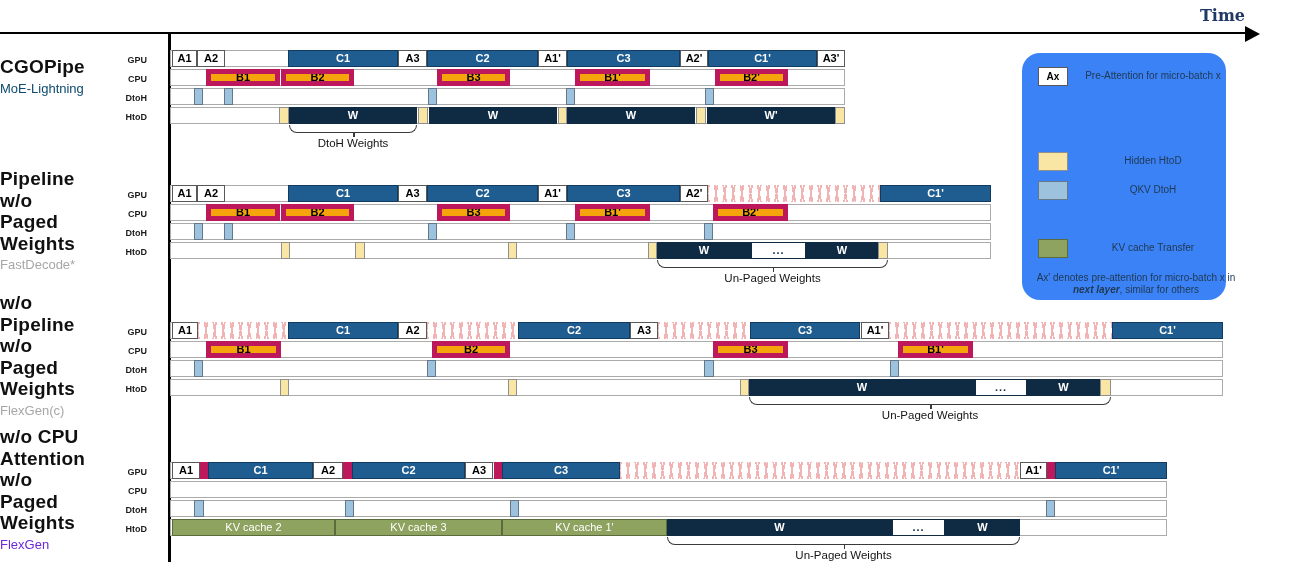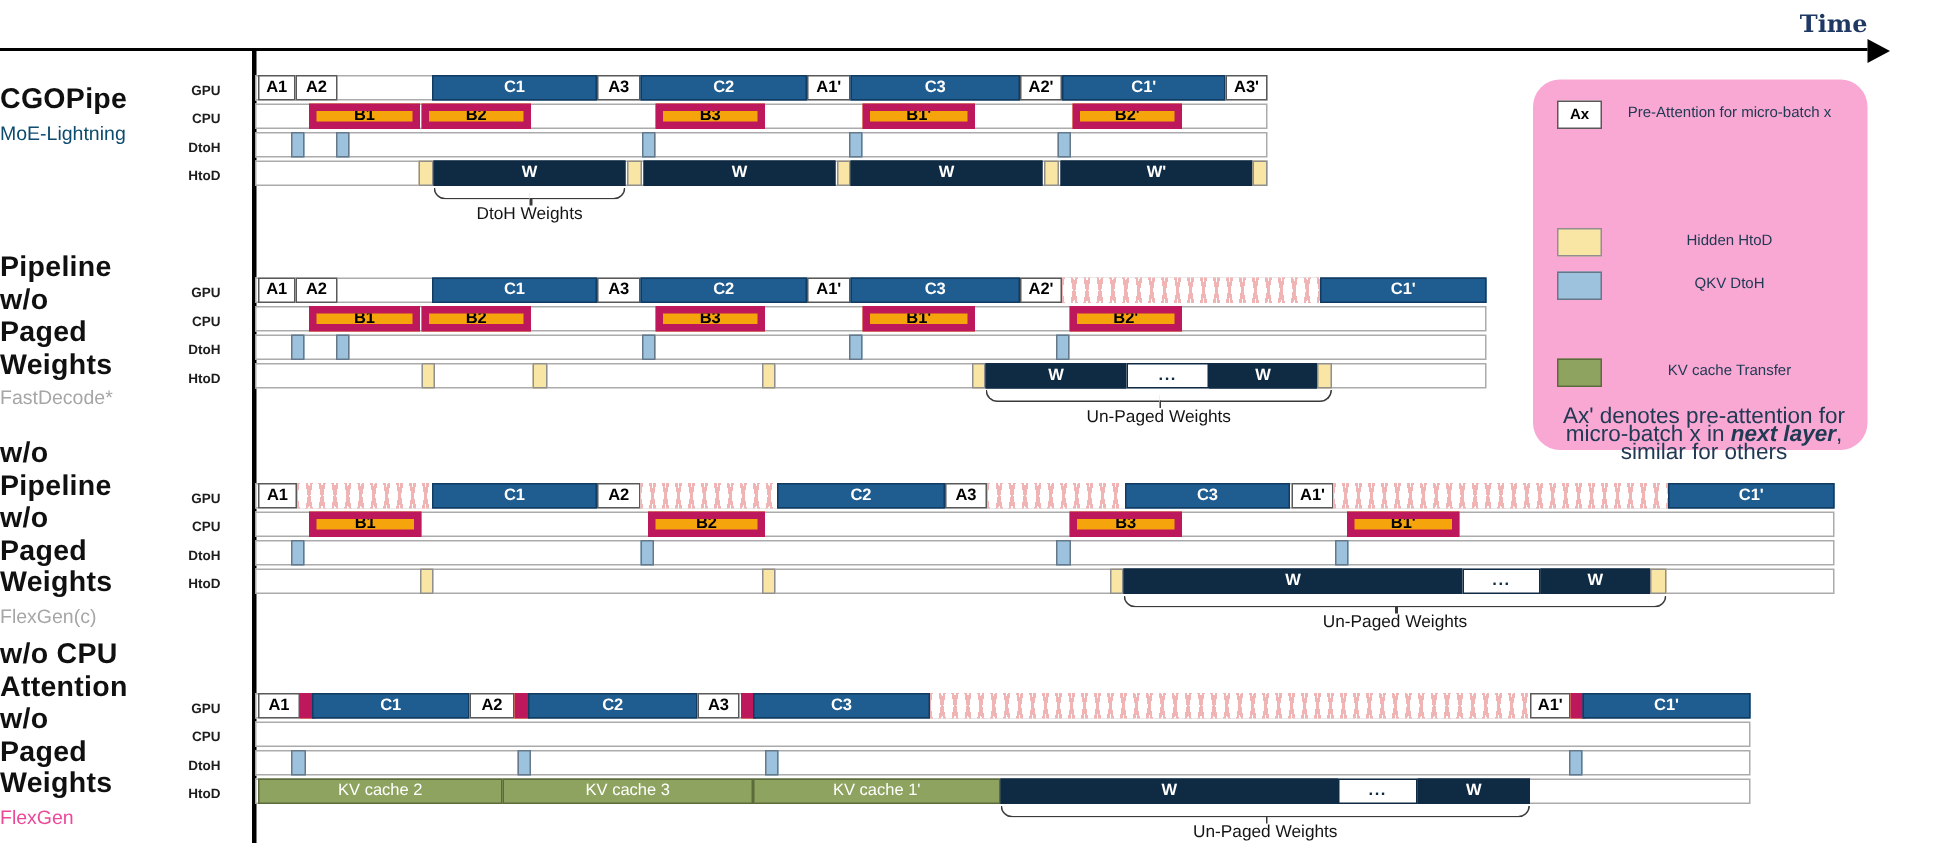--- a/index.html
+++ b/index.html
@@ -43,21 +43,21 @@
   .brace::after{right:0;border-right:1.4px solid #3a3a3a;border-bottom-right-radius:8px;}
   .brace .nub{position:absolute;left:50%;top:7px;width:1.6px;height:5px;background:#3a3a3a;}
   .bracelabel{position:absolute;transform:translateX(-50%);font-size:11.5px;color:#141414;
               white-space:nowrap;text-align:center;}
   
   .legend{position:absolute;border-radius:18px;}
   .litem{position:absolute;left:16px;width:196px;height:20px;}
   .lswatch{position:absolute;left:0;top:0;width:30px;height:19px;box-sizing:border-box;display:flex;
            align-items:center;justify-content:center;font-size:10px;font-weight:bold;}
   .llabel{position:absolute;left:34px;right:0;top:3px;text-align:center;font-size:10px;}
-  .lnote{position:absolute;left:14px;width:200px;text-align:center;font-size:15px;line-height:12px;}
+  .lnote{position:absolute;left:14px;width:200px;text-align:center;font-size:10px;line-height:12px;}
   .lnote b{font-style:italic;}
 </style>
 </head>
 <body>
 
 <div id="stage" style="--att: #F5A40B; --post: #1F5C8F; --hid: #FAE6A4; --qkv: #9CC2DD; --w: #0F2B44; --kv: #8EA35F; --pink: #F0B4B4;">
 
   <div class="hline" style="width:1245px"></div>
   <div class="arrowhead" style="left:1245px"></div>
   <div class="time" style="left: 1135px; color: rgb(31, 56, 100);">Time</div>
@@ -202,21 +202,21 @@
       <div class="brace" style="left: 749px; top: 397px; width: 362px;">
         <div class="nub"></div>
       </div>
       <div class="bracelabel" style="left: 930px; top: 409px;">Un-Paged Weights</div>
       <div class="gtitle" style="top: 426px;">
         <div class="t">w/o CPU</div>
         <div class="t">Attention</div>
         <div class="t">w/o</div>
         <div class="t">Paged</div>
         <div class="t">Weights</div>
-        <div class="s" style="color: #ec4899;">FlexGen</div>
+        <div class="s" style="color: #6d28d9;">FlexGen</div>
       </div>
       <div class="rowlabel" style="top: 466.5px;">GPU</div>
       <div class="track" style="left: 170px; top: 462px; width: 997px;"></div>
       <div class="block b-pre" style="left: 172px; top: 462px; width: 28px;">A1</div>
       <div class="block b-att" style="left: 200px; top: 462px; width: 8px;"></div>
       <div class="block b-post" style="left: 208px; top: 462px; width: 105px;">C1</div>
       <div class="block b-pre" style="left: 313px; top: 462px; width: 30px;">A2</div>
       <div class="block b-att" style="left: 343px; top: 462px; width: 9px;"></div>
       <div class="block b-post" style="left: 352px; top: 462px; width: 113px;">C2</div>
       <div class="block b-pre" style="left: 465px; top: 462px; width: 28px;">A3</div>
@@ -241,21 +241,21 @@
       <div class="block b-kv" style="left: 502px; top: 519px; width: 165px;">KV cache 1'</div>
       <div class="block b-w" style="left: 667px; top: 519px; width: 225px;">W</div>
       <div class="block b-dots" style="left: 892px; top: 519px; width: 53px;">...</div>
       <div class="block b-w" style="left: 945px; top: 519px; width: 75px;">W</div>
       <div class="brace" style="left: 667px; top: 537px; width: 353px;">
         <div class="nub"></div>
       </div>
       <div class="bracelabel" style="left: 843.5px; top: 549px;">Un-Paged Weights</div>
     </div>
 
-  <div class="legend" style="left: 1022px; top: 53px; width: 223px; height: 247px; background: #f9a8d4; color: rgb(32, 58, 84);">
+  <div class="legend" style="left: 1022px; top: 53px; width: 204px; height: 247px; background: #3b82f6; color: rgb(32, 58, 84);">
     <div class="litem" style="top:14px">
       <span class="lswatch b-pre">Ax</span>
       <span class="llabel">Pre-Attention for micro-batch x</span>
     </div>
     <div class="litem" style="top:99px">
       <span class="lswatch b-hid"></span>
       <span class="llabel">Hidden HtoD</span>
     </div>
     <div class="litem" style="top:128px">
       <span class="lswatch b-qkv"></span>

